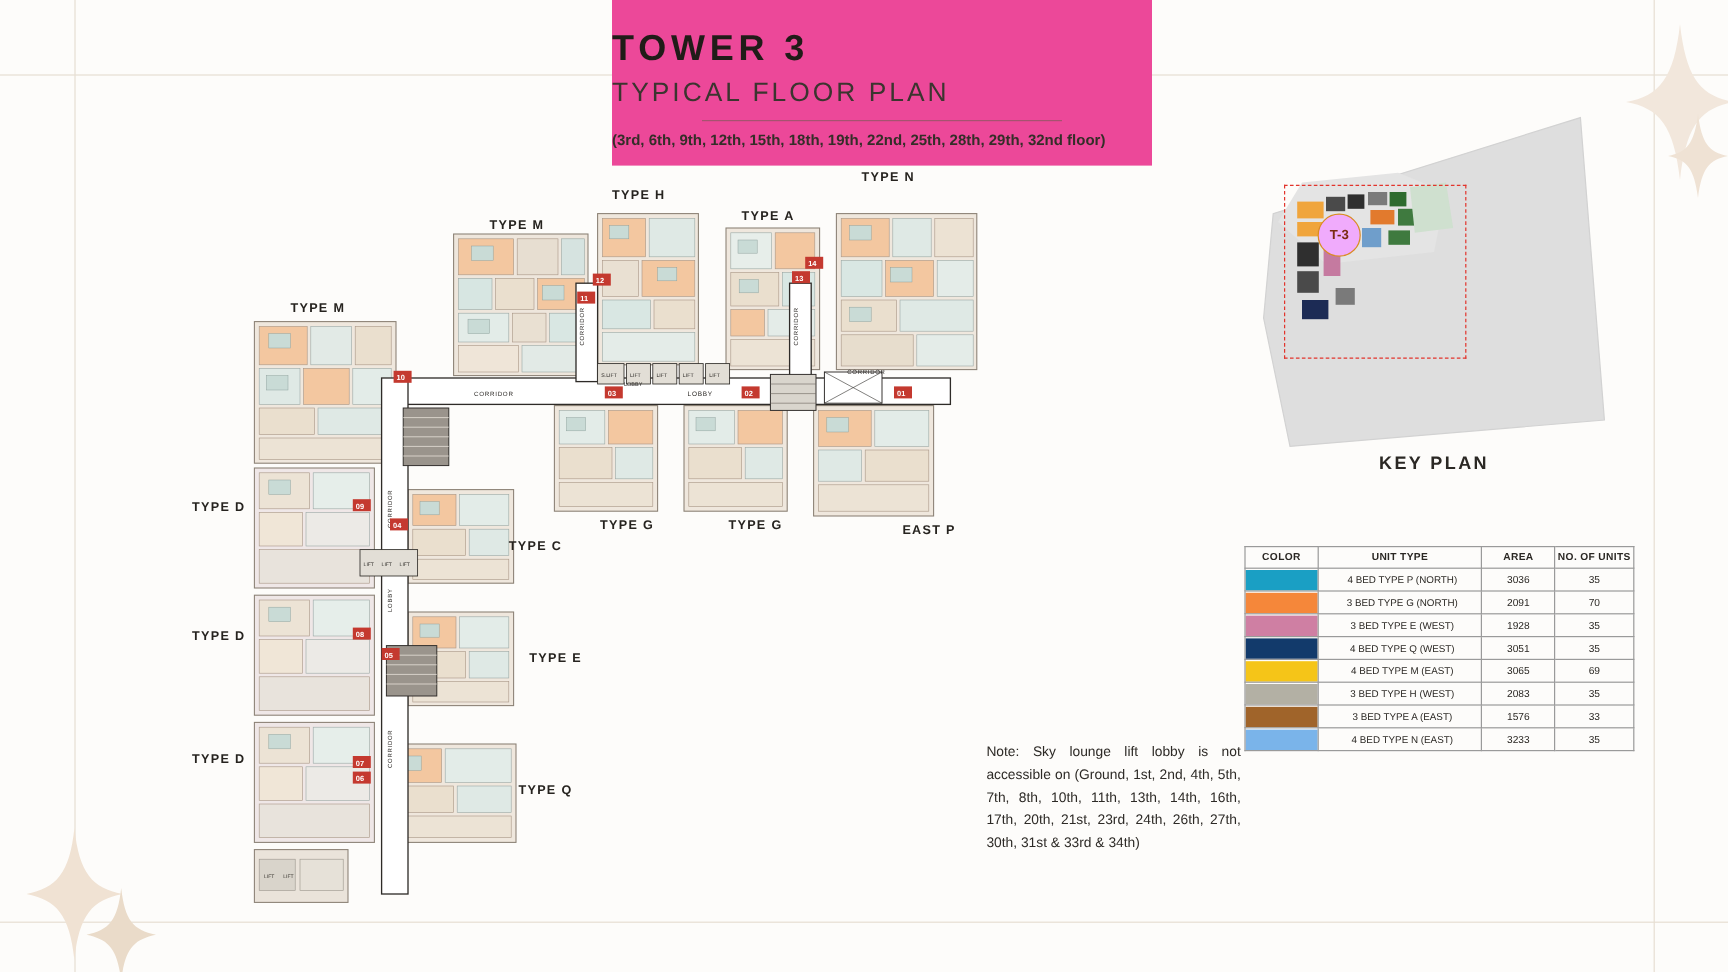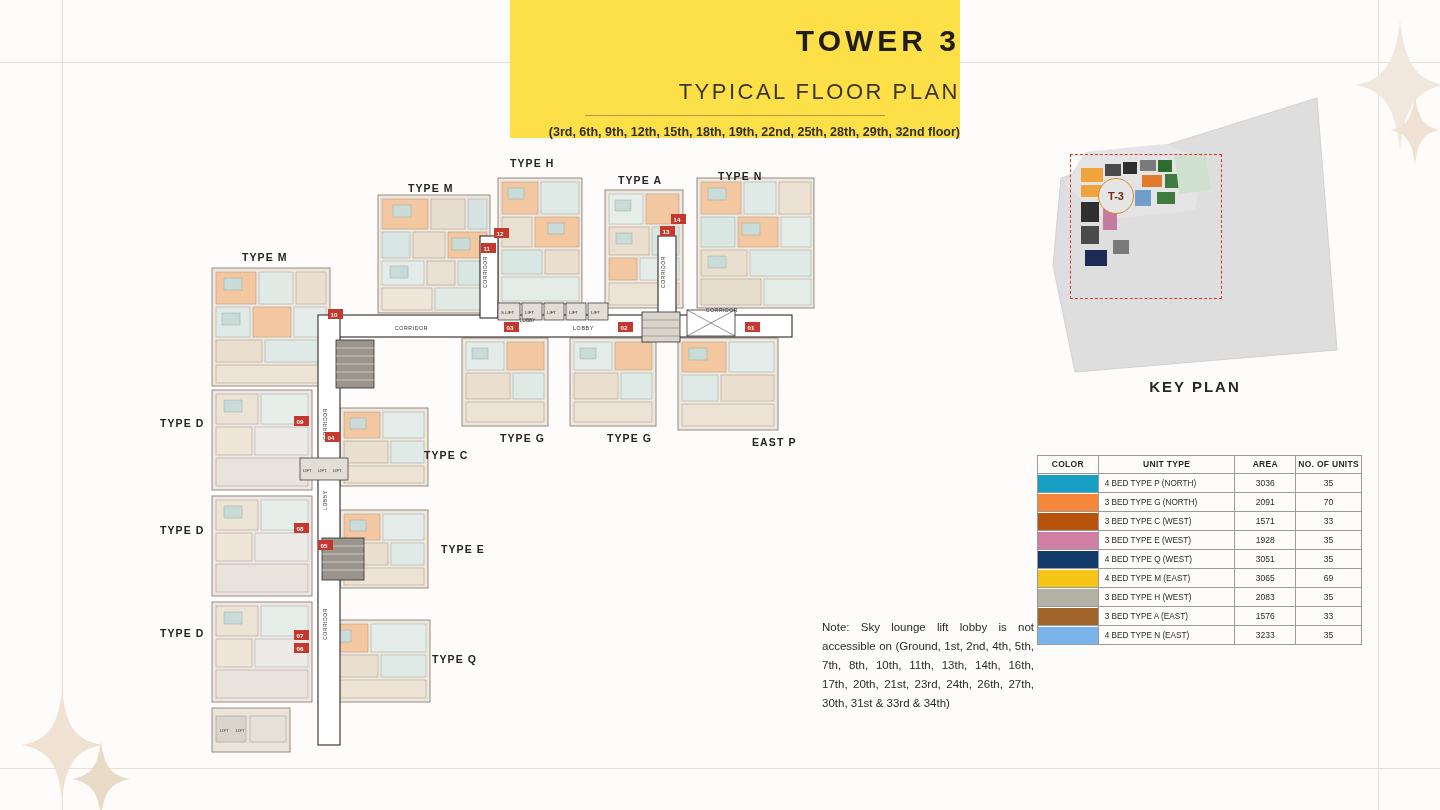--- a/index.html
+++ b/index.html
@@ -15,30 +15,30 @@
   .fl-bottom{left:0;top:768px;width:1440px;height:1px;}
   .fl-left{left:62px;top:0;width:1px;height:810px;}
   .fl-right{left:1378px;top:0;width:1px;height:810px;}
 
   .sparkle{position:absolute;pointer-events:none;}
   .sparkle svg{display:block;}
 
   
   .title-card{
     position:absolute;left:510px;top:0;width:450px;height:138px;
-    background:#fde047;
-    text-align:right;
+    background:#ec4899;
+    text-align:left;
     color:#201c18;
   }
   .title-main{
     font-size:30px;font-weight:bold;letter-spacing:4px;
     margin-top:24px;
   }
   .title-sub{
-    font-size:22px;letter-spacing:2.5px;margin-top:21px;color:#3b352f;
+    font-size:22px;letter-spacing:2.5px;margin-top:6px;color:#3b352f;
   }
   .title-rule{
     width:300px;height:1px;background:#6b5c4d;margin:10px auto 0 auto;opacity:.55;
   }
   .title-floors{
     font-size:12.5px;line-height:17px;margin-top:8px;color:#342e28;font-weight:bold;
   }
 
   
   .keyplan-wrap{position:absolute;left:1045px;top:90px;width:300px;height:310px;}
@@ -46,35 +46,35 @@
     position:absolute;left:1045px;top:378px;width:300px;text-align:center;
     font-size:15px;font-weight:bold;letter-spacing:2px;color:#2b2824;
   }
   .kp-blob{position:absolute;left:0;top:0;}
   .kp-dashed{
     position:absolute;left:25px;top:64px;width:150px;height:143px;
     border:1.5px dashed #e2342c;
   }
   .t3-badge{
     position:absolute;left:53px;top:88px;width:34px;height:34px;border-radius:50%;
-    background:#e5e5e5;border:1px solid #d98b22;
+    background:#f0abfc;border:1px solid #d98b22;
     display:flex;align-items:center;justify-content:center;
     font-size:11px;font-weight:bold;color:#7a2b12;
   }
 
   
   .legend{
     position:absolute;left:1037px;top:455px;width:325px;
     border-collapse:collapse;font-size:8.5px;
   }
   .legend th,.legend td{
     border:1px solid #9a9a9a;padding:3px 2px;text-align:center;color:#2b2824;
   }
   .legend th{font-size:8.5px;font-weight:bold;letter-spacing:.3px;line-height:11px;}
-  .legend td.unit{text-align:left;padding-left:6px;font-size:8.2px;}
+  .legend td.unit{text-align:center;padding-left:6px;font-size:8.2px;}
   .legend td.sw{padding:0;width:52px;height:18px;}
   .sw-fill{width:100%;height:17px;display:block;}
 
   
   .note{
     position:absolute;left:822px;top:618px;width:212px;
     font-size:11.5px;line-height:19px;color:#2d2a26;text-align:justify;
   }
 
   
@@ -385,21 +385,21 @@
     <rect x="510" y="86" width="15" height="10" fill="#c4392f"></rect>
         <text x="512.5" y="94">13</text>
     <rect x="521" y="74" width="15" height="10" fill="#c4392f"></rect>
         <text x="523.5" y="82">14</text>
   </g>
 </svg>
 </div>
 
 <div class="tlabel" style="left:510px;top:157px;">TYPE H</div>
 <div class="tlabel" style="left:618px;top:174px;">TYPE A</div>
-<div class="tlabel" style="left:718px;top:170px;">TYPE N</div>
+<div class="tlabel" style="left:718px;top:142px;">TYPE N</div>
 <div class="tlabel" style="left:408px;top:182px;">TYPE M</div>
 <div class="tlabel" style="left:242px;top:251px;">TYPE M</div>
 <div class="tlabel" style="left:160px;top:417px;">TYPE D</div>
 <div class="tlabel" style="left:160px;top:524px;">TYPE D</div>
 <div class="tlabel" style="left:160px;top:627px;">TYPE D</div>
 <div class="tlabel" style="left:424px;top:449px;">TYPE C</div>
 <div class="tlabel" style="left:430px;top:543px;padding-left:11px;">TYPE E</div>
 <div class="tlabel" style="left:432px;top:653px;">TYPE Q</div>
 <div class="tlabel" style="left:500px;top:432px;">TYPE G</div>
 <div class="tlabel" style="left:607px;top:432px;">TYPE G</div>
@@ -455,28 +455,20 @@
       <tr>
         <td class="sw">
           <span class="sw-fill" style="background: rgb(245, 135, 58);"></span>
         </td>
         <td class="unit">3 BED TYPE G (NORTH)</td>
         <td>2091</td>
         <td>70</td>
       </tr>
       <tr>
         <td class="sw">
-          <span class="sw-fill" style="background: rgb(184, 83, 13);"></span>
-        </td>
-        <td class="unit">3 BED TYPE C (WEST)</td>
-        <td>1571</td>
-        <td>33</td>
-      </tr>
-      <tr>
-        <td class="sw">
           <span class="sw-fill" style="background: rgb(207, 127, 163);"></span>
         </td>
         <td class="unit">3 BED TYPE E (WEST)</td>
         <td>1928</td>
         <td>35</td>
       </tr>
       <tr>
         <td class="sw">
           <span class="sw-fill" style="background: rgb(18, 58, 107);"></span>
         </td>

